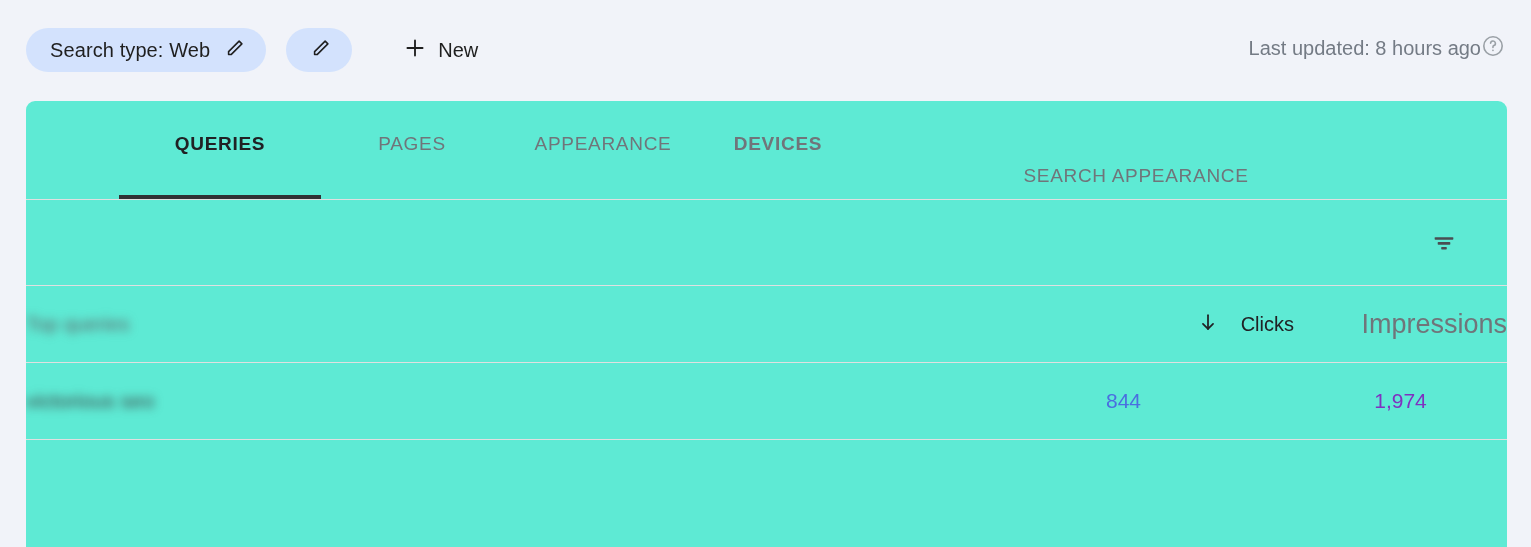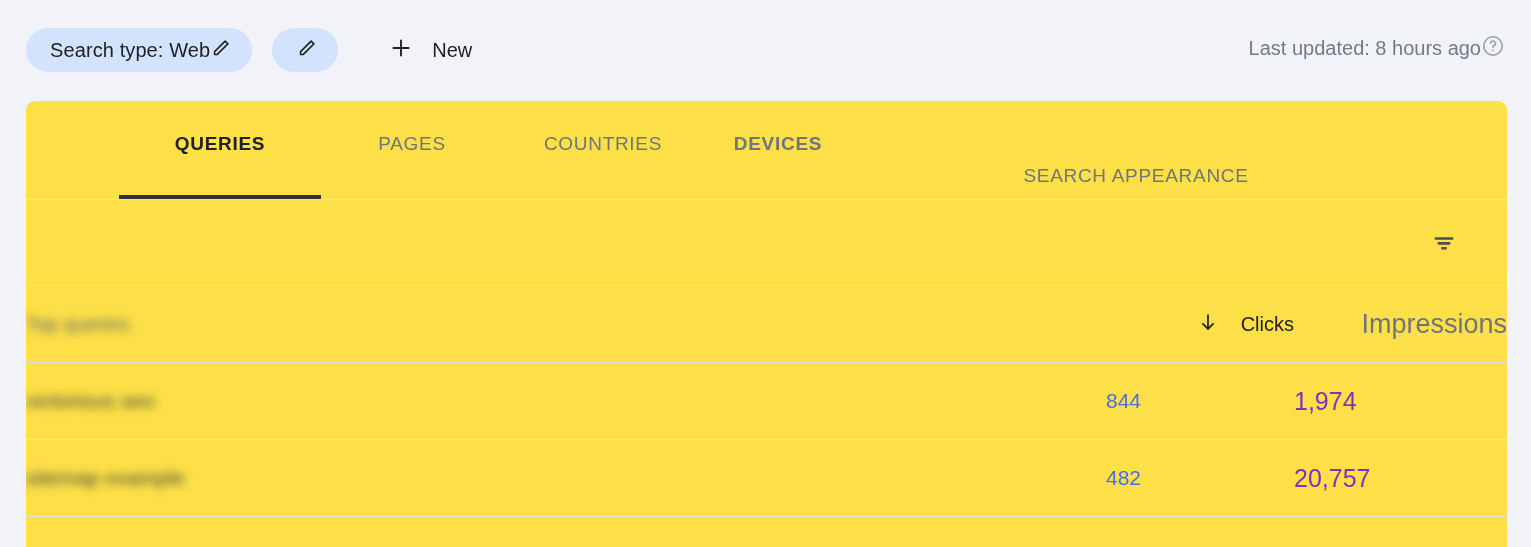--- a/index.html
+++ b/index.html
@@ -31,39 +31,40 @@
     left: 26px;
     top: 28px;
     display: flex;
     align-items: center;
     gap: 0px;
   }
 
   .chip {
     display: flex;
     align-items: center;
+    gap: 14px;
     height: 44px;
     padding: 0 20px 0 24px;
     border-radius: 22px;
     background: #d3e2fd;
     color: #1f1f1f;
     font-size: 20px;
     letter-spacing: 0.1px;
     white-space: nowrap;
     cursor: pointer;
     margin-right: 20px;
   }
   .chip .chip-label { line-height: 1; }
 
   .pencil-icon { display: block; }
 
   .new-btn {
     display: flex;
     align-items: center;
-    gap: 18px;
+    gap: 10px;
     height: 44px;
     padding: 0 14px;
     color: #1f1f1f;
     font-size: 20px;
     cursor: pointer;
     margin-left: 16px;
   }
   .plus-icon { display: block; }
 
   .last-updated {
@@ -78,21 +79,21 @@
   }
   .help-icon { display: block; }
 
   
   .card {
     position: absolute;
     left: 26px;
     top: 101px;
     width: 1481px;
     height: 446px;
-    background: #fde047;
+    background: #5eead4;
     border-radius: 9px 9px 0 0;
     overflow: hidden;
   }
 
   
   .tabs {
     position: relative;
     height: 98px;
     border-bottom: 1px solid #e0e0e0;
   }
@@ -192,23 +193,23 @@
     padding-left: 60px;
     font-size: 21px;
     color: #202124;
   }
   .td-clicks {
     padding-right: 36px;
     font-size: 21px;
     color: #4a6ee0;
   }
   .td-impr {
-    text-align: left;
+    text-align: center;
     padding-right: 42px;
-    font-size: 25px;
+    font-size: 21px;
     color: #7f31c0;
   }
 
   
   .redacted {
     filter: blur(5px);
     display: inline-block;
     color: #3c4043;
   }
   .th-query .redacted { color: #5f6368; }
@@ -264,21 +265,21 @@
 <div class="card">
 
   <div class="tabs">
     <div class="tab active" style="left:93px;  width:202px;">
         <span>QUERIES</span>
       </div>
     <div class="tab" style="left:315px; width:142px;">
         <span>PAGES</span>
       </div>
     <div class="tab" style="left:477px; width:200px;">
-        <span>COUNTRIES</span>
+        <span>APPEARANCE</span>
       </div>
     <div class="tab" style="left:657px; width:190px;font-weight:bold;">
         <span>DEVICES</span>
       </div>
     <div class="tab" style="left:935px; width:350px;align-items:flex-end;">
         <span>SEARCH APPEARANCE</span>
       </div>
   </div>
 
   <div class="toolbar-row">
@@ -319,23 +320,16 @@
       </tr>
     </thead>
     <tbody>
       <tr>
         <td class="td-query">
           <span class="redacted">victorious seo</span>
         </td>
         <td class="td-clicks">844</td>
         <td class="td-impr">1,974</td>
       </tr>
-      <tr>
-        <td class="td-query">
-          <span class="redacted">sitemap example</span>
-        </td>
-        <td class="td-clicks">482</td>
-        <td class="td-impr">20,757</td>
-      </tr>
     </tbody>
   </table>
 
 </div>
 
 </body></html>

